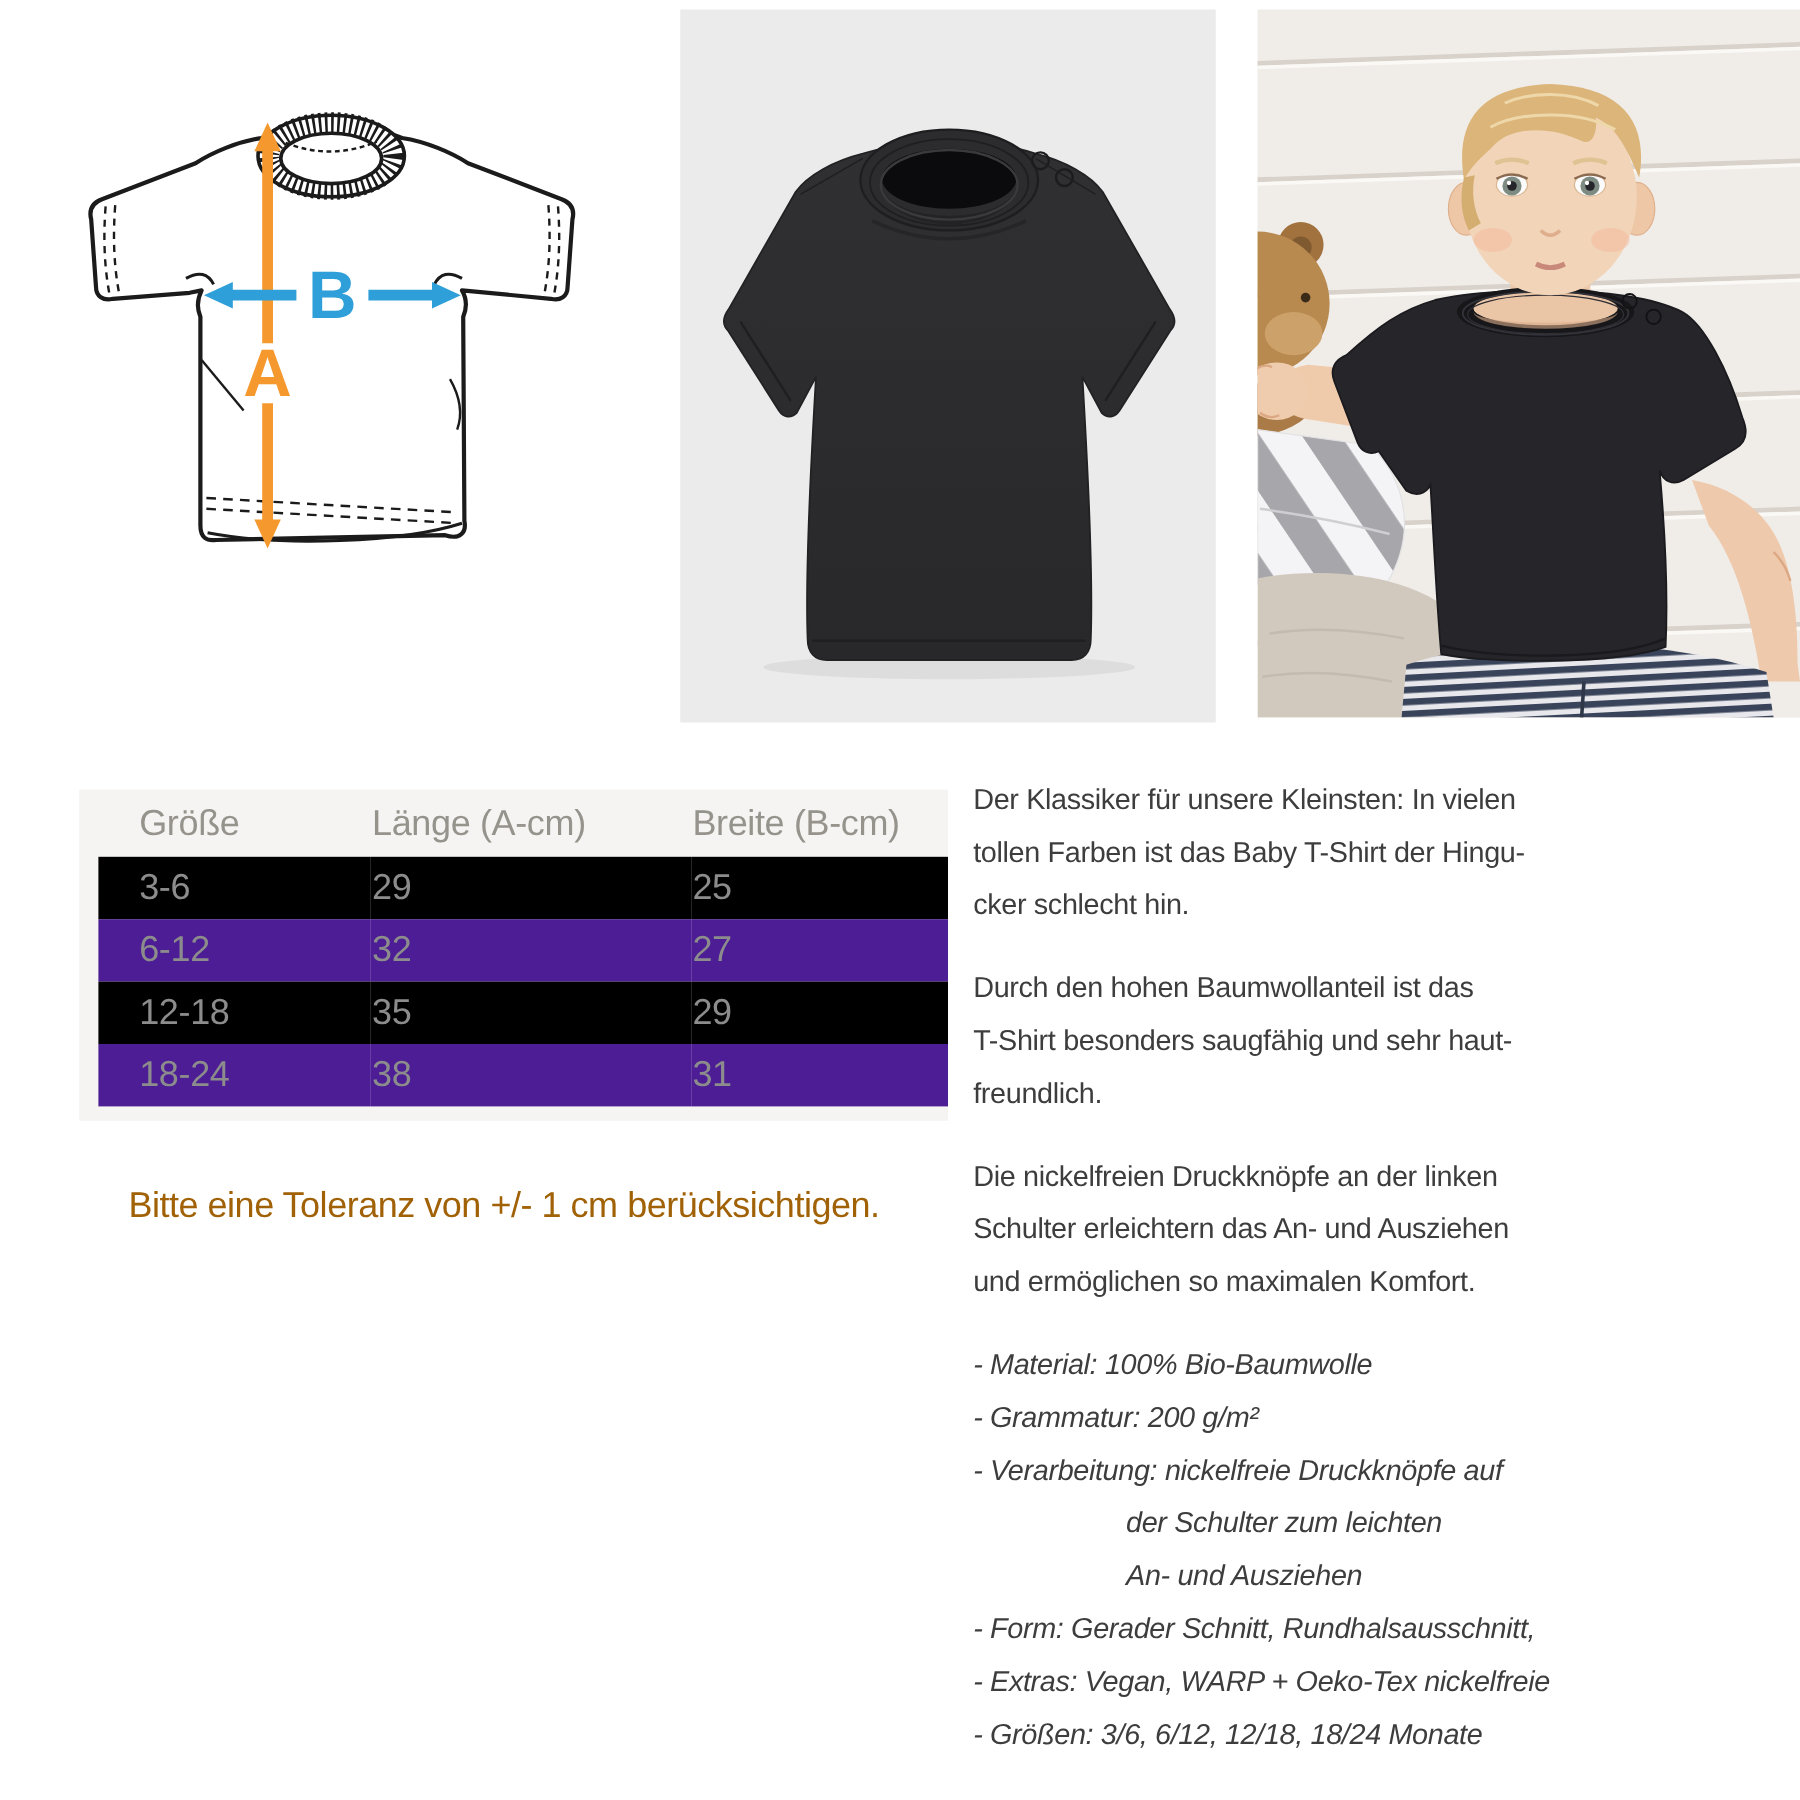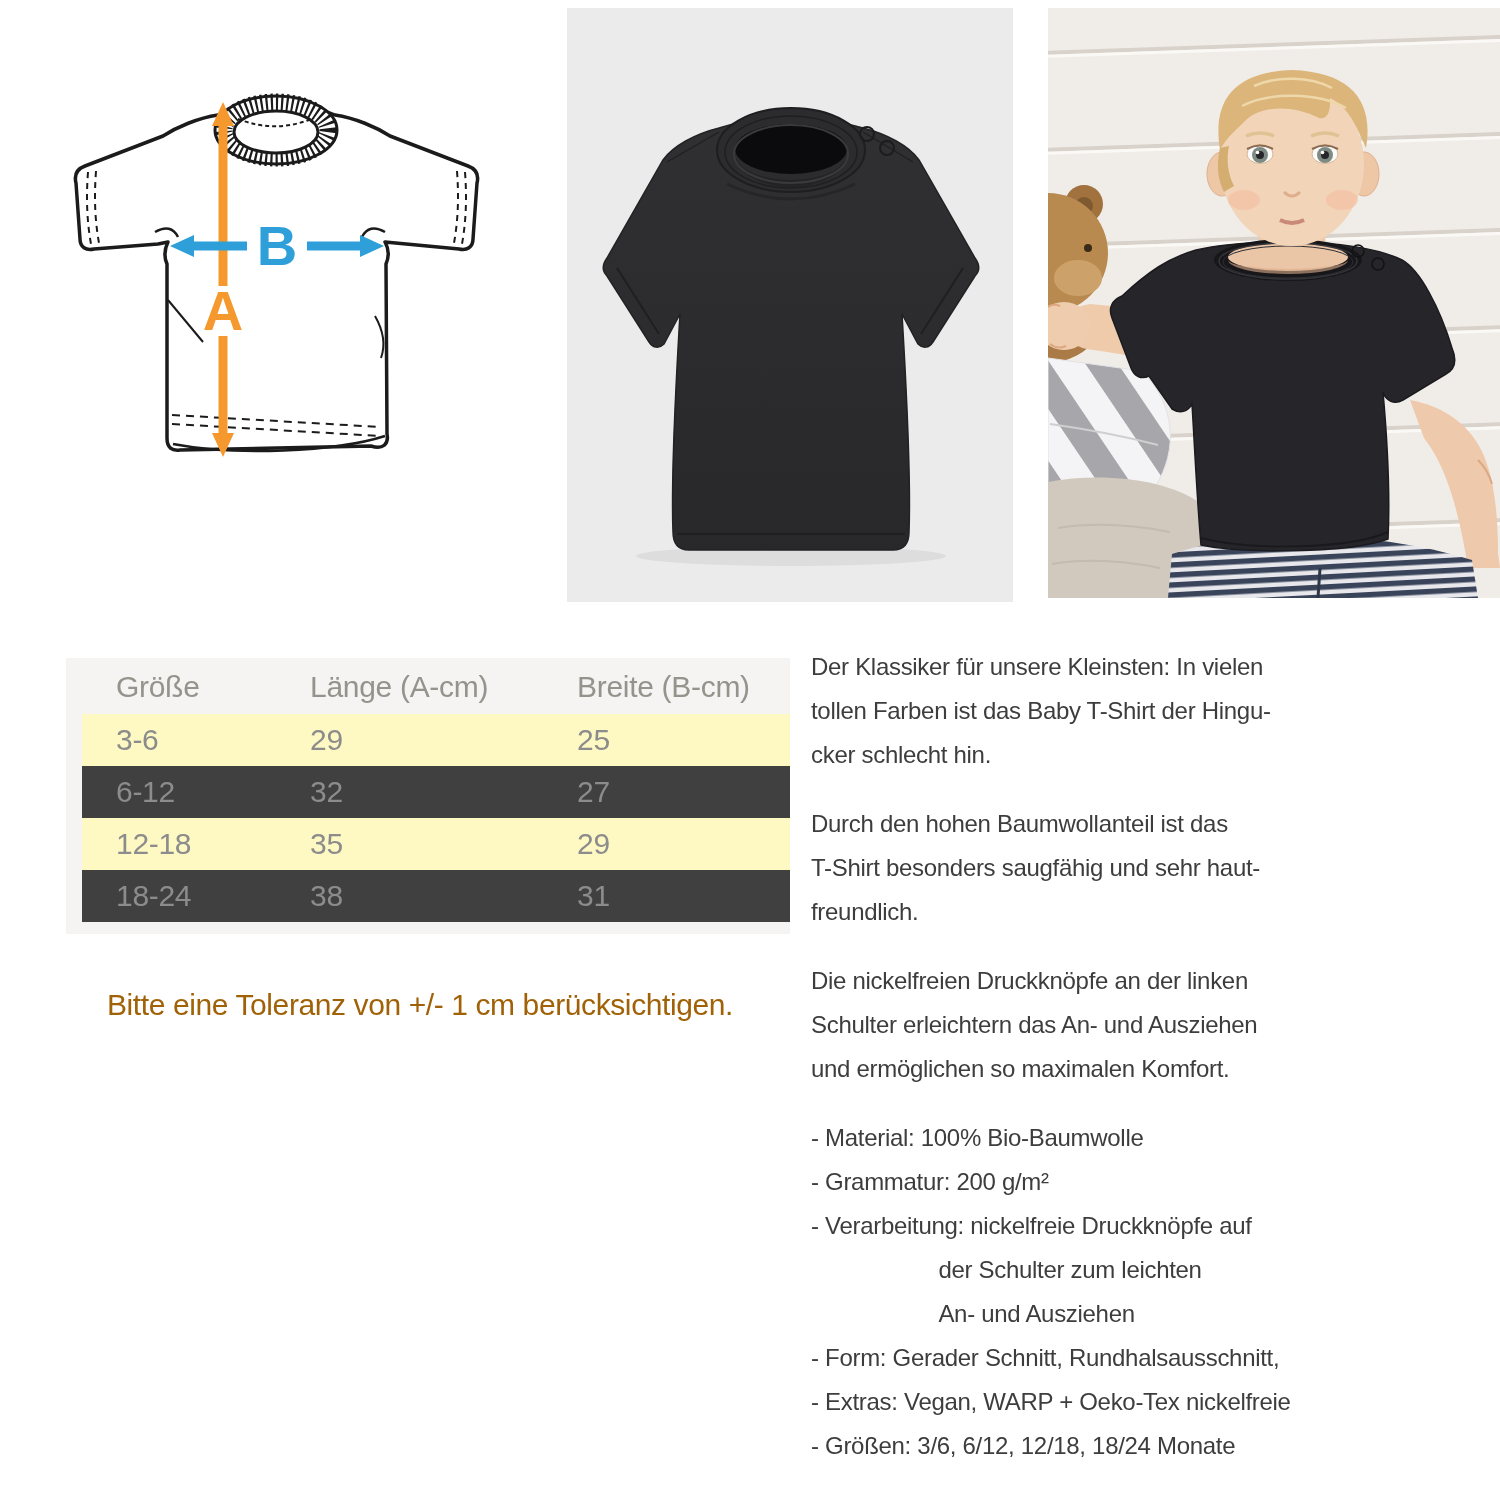--- a/index.html
+++ b/index.html
@@ -15,32 +15,32 @@
 
   
   .table-wrap{position:absolute;left:66px;top:658px;width:708px;background:#f5f4f2;padding:2px 0 12px 16px;}
   table.size-table{border-collapse:collapse;table-layout:fixed;width:708px;font-size:30px;letter-spacing:-0.3px;}
   table.size-table col.c1{width:227px;}
   table.size-table col.c2{width:267px;}
   table.size-table col.c3{width:214px;}
   table.size-table th{font-weight:normal;text-align:left;color:#96928c;height:52px;vertical-align:middle;}
   table.size-table td{color:#8c8c8c;height:50px;vertical-align:middle;}
   table.size-table th:first-child,table.size-table td:first-child{padding-left:34px;}
-  tr.row-dark{background:#fef9c3;}
-  tr.row-light{background:#404040;}
+  tr.row-dark{background:#000000;}
+  tr.row-light{background:#4c1d95;}
 
   
   .tolerance{position:absolute;left:66px;top:988px;width:708px;text-align:center;
     font-size:30px;letter-spacing:-0.4px;color:#a16207;}
 
   
   .descr{position:absolute;left:811px;top:645px;width:689px;font-size:24px;line-height:44px;
     letter-spacing:-0.3px;color:#3d3d3d;}
   .descr p{margin:0 0 25px 0;white-space:pre-wrap;}
-  .descr .bullets{margin-top:9px;}
+  .descr .bullets{margin-top:9px;font-style:italic;}
   .descr .bullet{white-space:pre-wrap;}
 </style>
 </head>
 <body>
 
 <div class="canvas">
 
   <div class="diagram-block">
     <svg viewBox="0 0 455 455">
 

